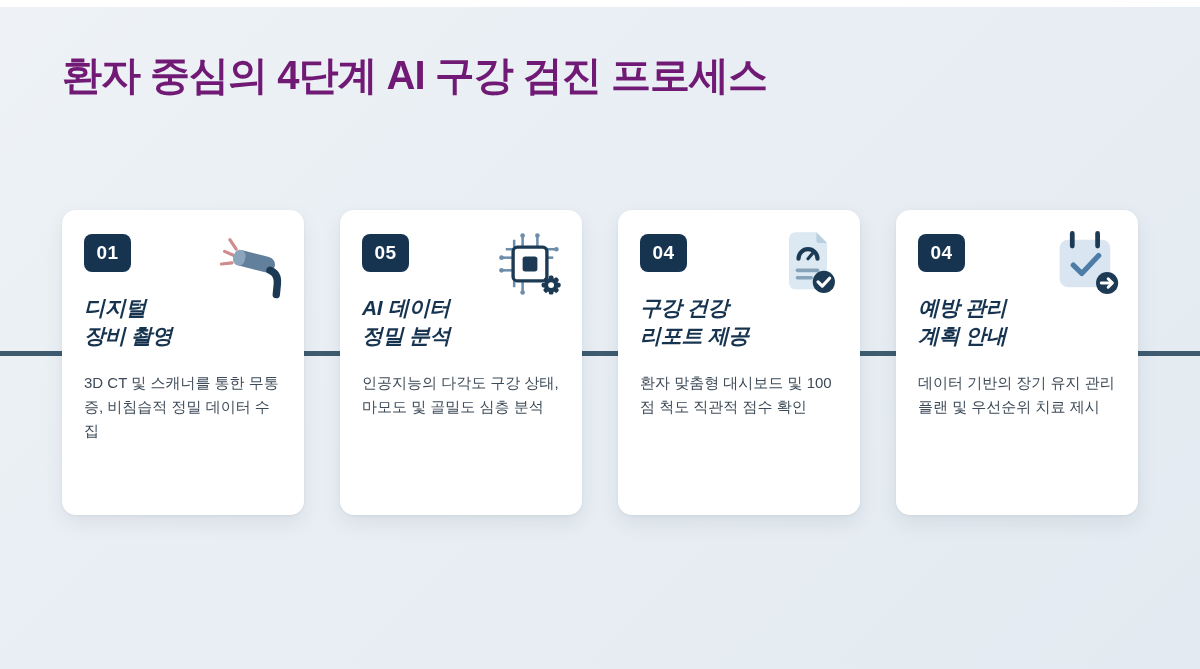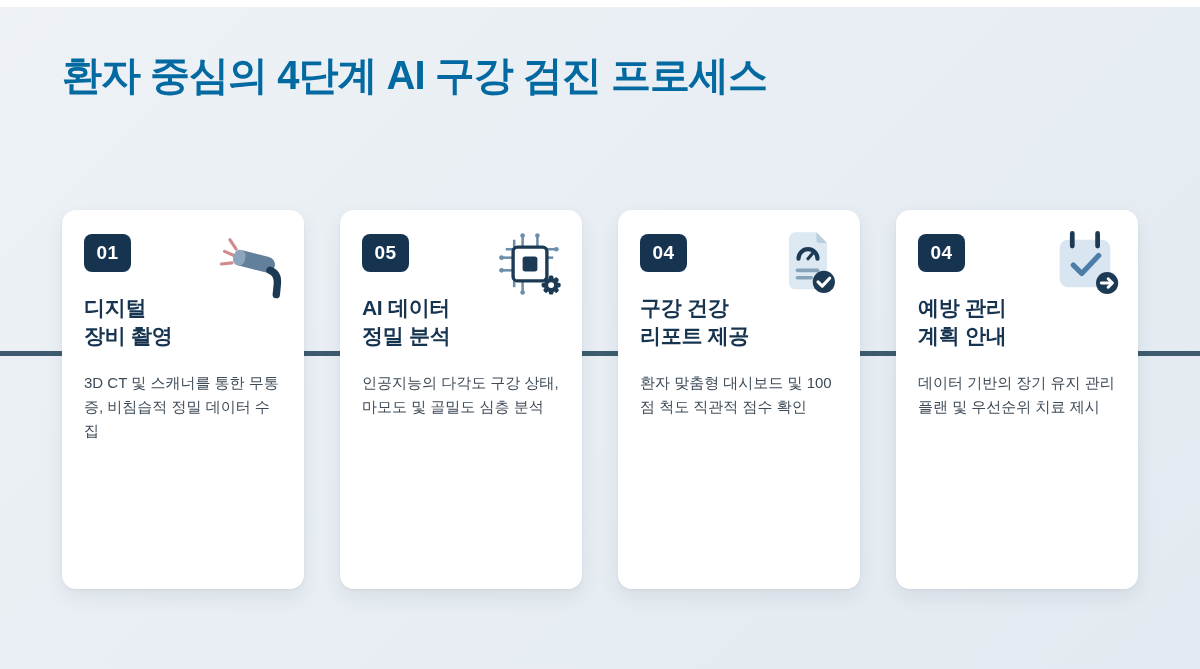--- a/index.html
+++ b/index.html
@@ -13,38 +13,38 @@
   .top-strip {
     position: absolute; top: 0; left: 0; right: 0; height: 7px;
     background: #ffffff;
   }
   .page-title {
     position: absolute;
     left: 62px; top: 48px;
     font-size: 40px;
     font-weight: 800;
     letter-spacing: -1px;
-    color: #0369a1;
+    color: #701a75;
   }
   .timeline {
     position: absolute;
     left: 0; right: 0; top: 351px;
     height: 5px;
     background: #3e5b6f;
   }
   .cards {
     position: absolute;
     left: 62px; top: 210px;
     display: flex;
     gap: 36px;
   }
   .card {
     position: relative;
     width: 242px;
-    height: 379px;
+    height: 305px;
     background: #ffffff;
     border-radius: 14px;
     box-shadow: 0 8px 20px rgba(25, 45, 70, 0.08), 0 1px 3px rgba(25, 45, 70, 0.06);
     padding: 24px 22px;
   }
   .badge {
     width: 47px; height: 38px;
     background: #16334f;
     color: #ffffff;
     border-radius: 8px;
@@ -60,20 +60,21 @@
     display: block;
   }
   .icon svg { width: 100%; height: 100%; display: block; }
   .card-title {
     margin-top: 22px;
     font-size: 21px;
     font-weight: 800;
     color: #16334f;
     line-height: 1.32;
     letter-spacing: -0.3px;
+    font-style: italic;
   }
   .card-desc {
     margin-top: 22px;
     font-size: 15px;
     color: #3d4a57;
     line-height: 1.58;
   }
 </style>
 </head>
 <body>

